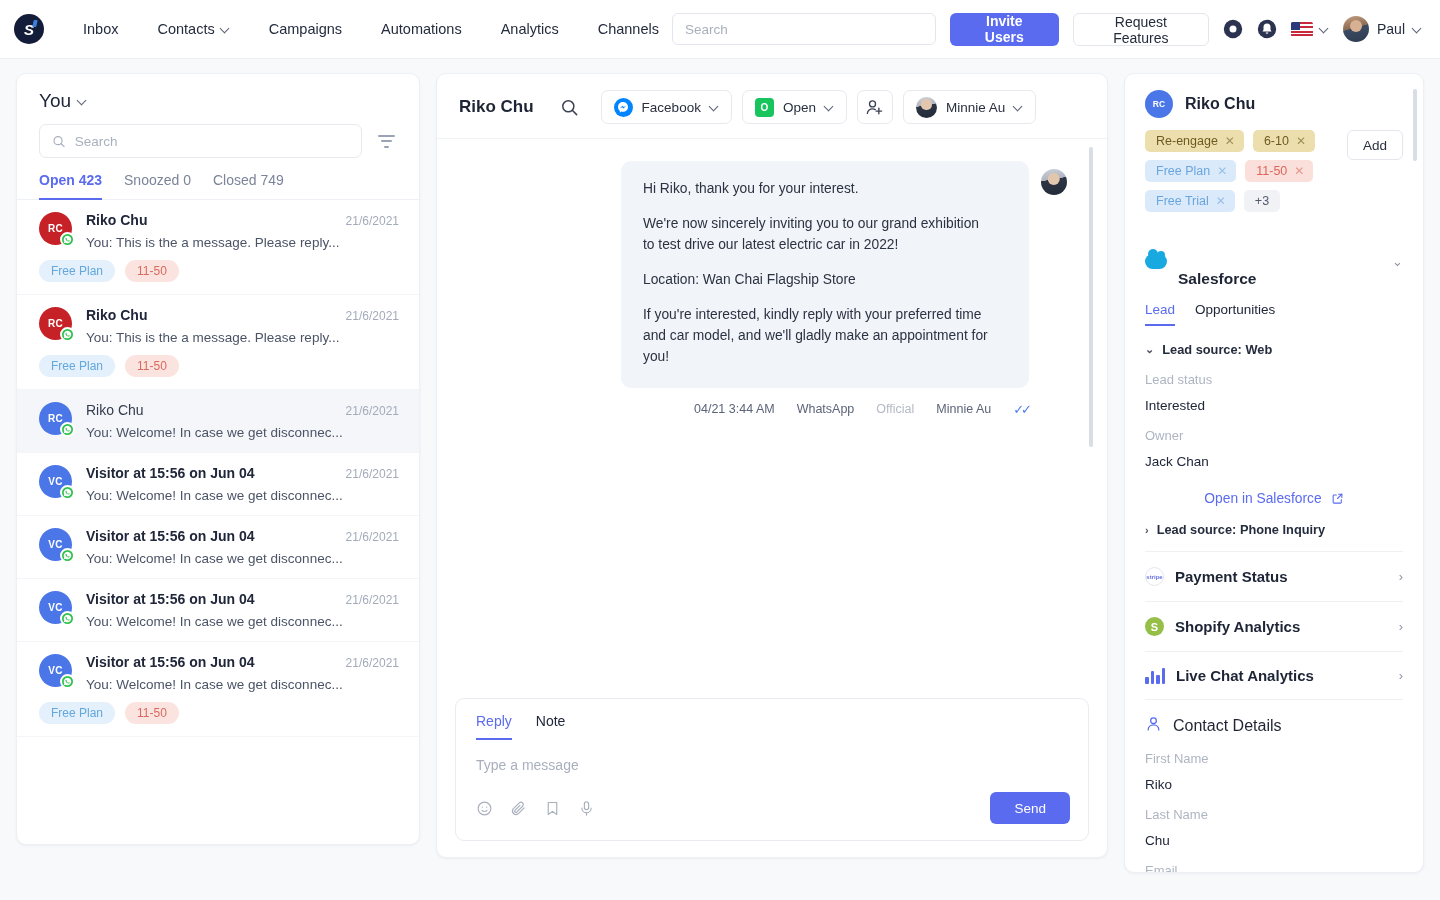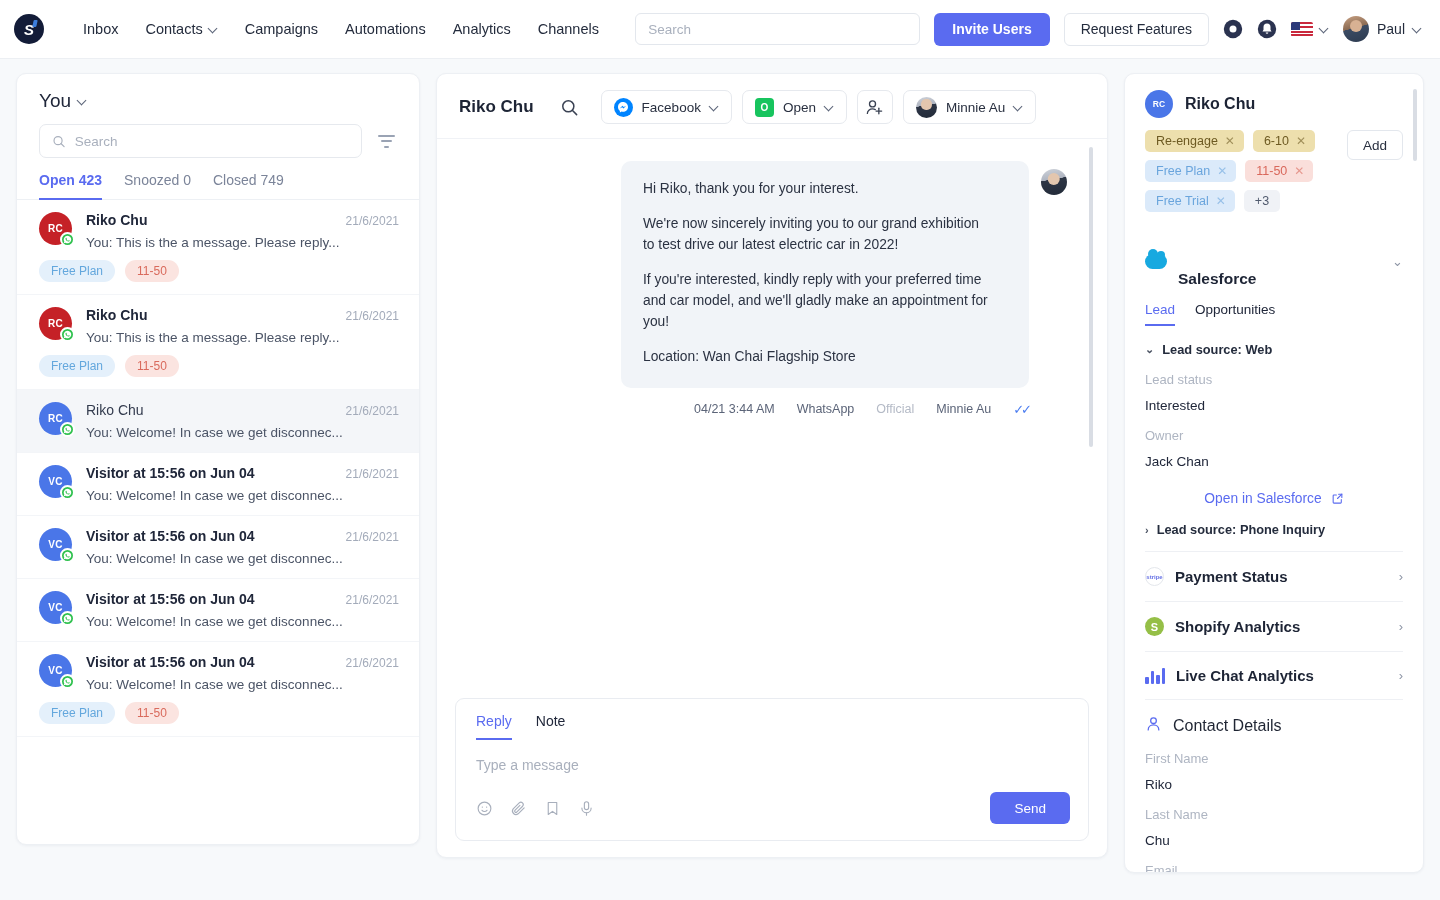--- a/index.html
+++ b/index.html
@@ -24,21 +24,21 @@
     background: #131c38; color: #fff;
     display: flex; align-items: center; justify-content: center;
     font-size: 15px; font-weight: bold; font-style: italic;
     position: relative; flex: 0 0 auto;
   }
   .logo::after {
     content: ""; position: absolute; top: 6px; right: 7px;
     width: 4px; height: 7px; background: #3b7ddd;
     transform: skewX(-12deg); border-radius: 1px;
   }
-  .navlinks { display: flex; align-items: center; margin-left: 26px; gap: 1px; justify-content: center; }
+  .navlinks { display: flex; align-items: center; margin-left: 26px; gap: 13px; justify-content: center; }
   .navlink {
     font-size: 14.5px; color: #242c3d; padding: 8px 13px;
     border-radius: 6px; cursor: pointer;
     display: flex; align-items: center; gap: 6px; white-space: nowrap;
   }
   .caret { display: inline-block; width: 9px; height: 9px; position: relative; }
   .caret::after {
     content: ""; position: absolute; left: 0; top: 0px;
     width: 6px; height: 6px;
     border-right: 1.4px solid #5b6478; border-bottom: 1.4px solid #5b6478;
@@ -634,22 +634,22 @@
         <span class="caret"></span>
       </div>
     </div>
 
     <div class="msg-area">
       <div class="msg-scrollbar"></div>
       <div class="msg-row">
         <div class="bubble" id="bubble">
             <p>Hi Riko, thank you for your interest.</p>
             <p>We're now sincerely inviting you to our grand exhibition to test drive our latest electric car in 2022!</p>
+            <p>Location: Wan Chai Flagship Store</p>
             <p>If you're interested, kindly reply with your preferred time and car model, and we'll gladly make an appointment for you!</p>
-            <p>Location: Wan Chai Flagship Store</p>
           </div>
         <span class="msg-sender-av"></span>
       </div>
       <div class="msg-meta">
         <span>04/21 3:44 AM</span>
         <span>WhatsApp</span>
         <span class="muted">Official</span>
         <span>Minnie Au</span>
         <span class="ticks">✓✓</span>
       </div>

